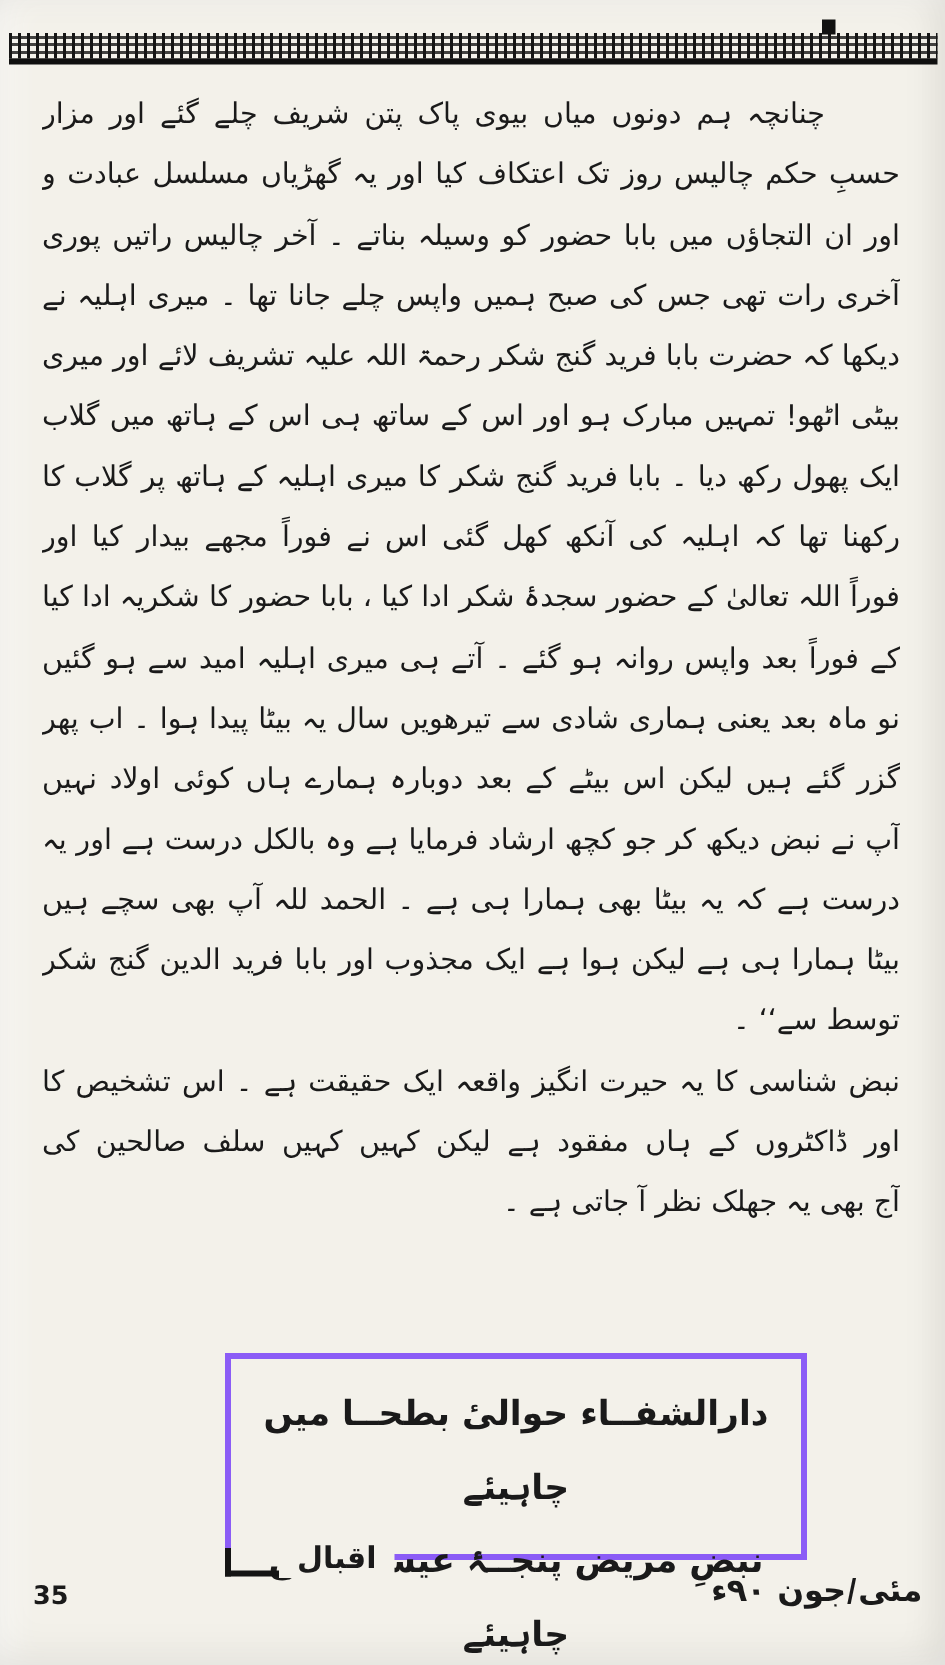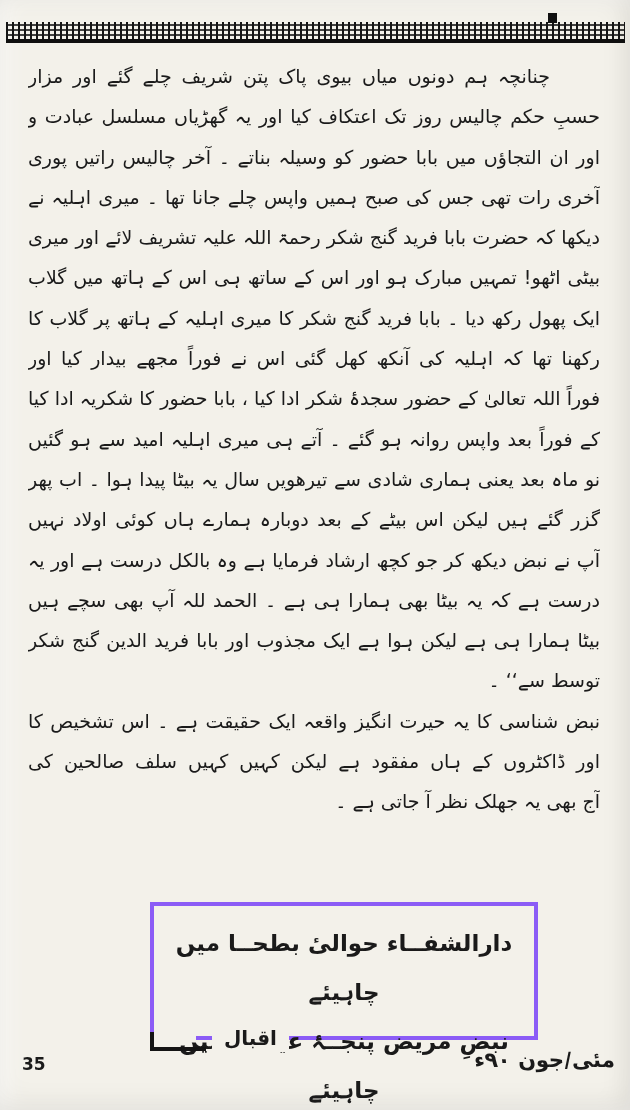--- a/index.html
+++ b/index.html
@@ -56,21 +56,21 @@
   }
   .verse-line.first{margin-top:13px;}
   .border-patch{
     position:absolute;left:-4px;bottom:-4px;width:46px;height:5px;background:#f3f1ea;
   }
   .border-step{
     position:absolute;left:-4px;bottom:-15px;width:52px;height:15px;
     border-left:4px solid #141414;border-bottom:4px solid #141414;
   }
   .signature{
-    position:absolute;left:58px;bottom:-16px;
+    position:absolute;left:32px;bottom:-16px;
     background:#f3f1ea;
     padding:0 12px;
     font-size:20px;font-weight:bold;
     line-height:28px;
     direction:rtl;
   }
   
   .issue-date{
     position:absolute;right:16px;top:1048px;
     font-size:21px;font-weight:bold;

